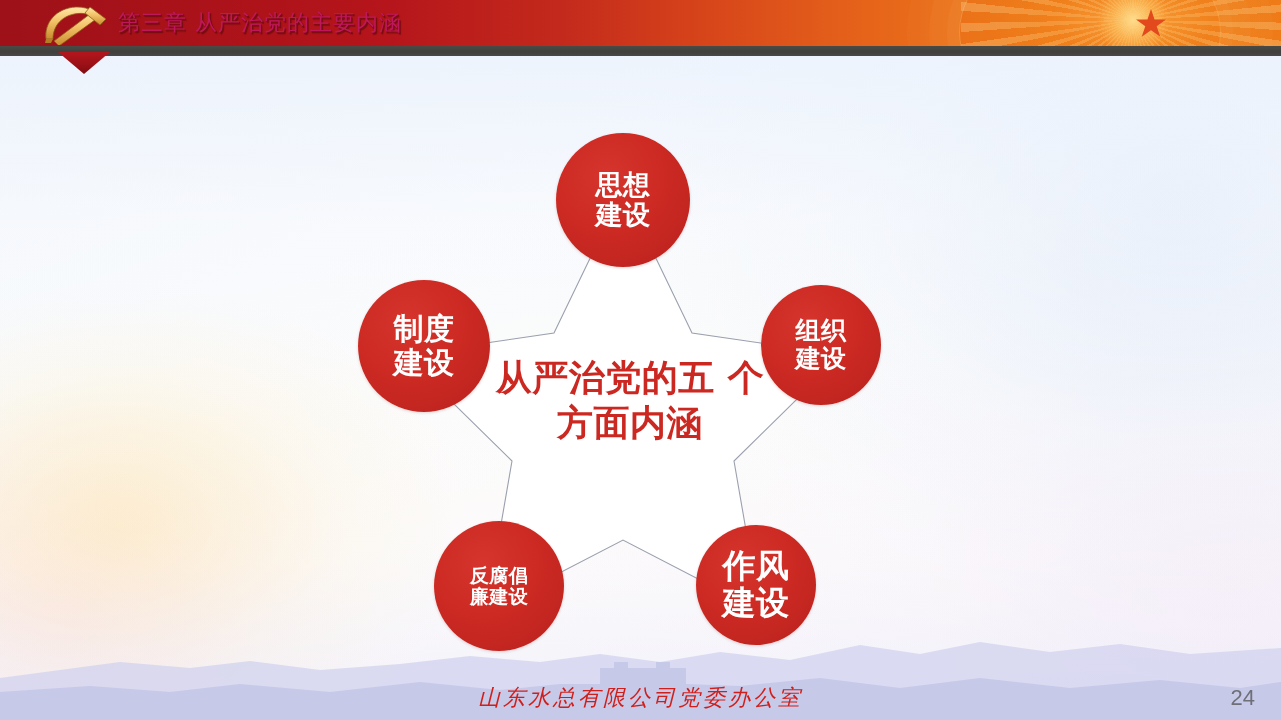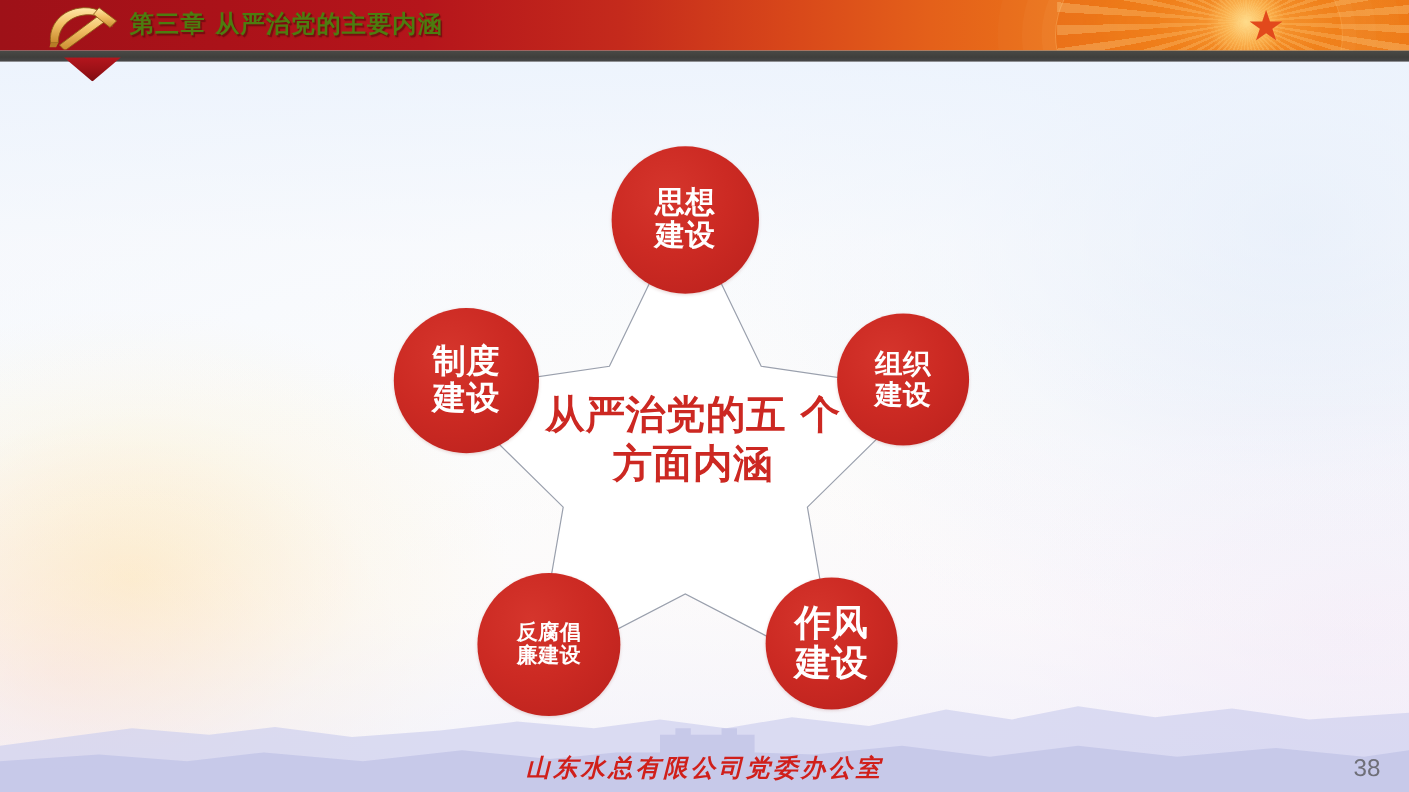--- a/index.html
+++ b/index.html
@@ -105,22 +105,22 @@
   .emblem {
     position: absolute;
     left: 36px; top: 3px;
     width: 78px; height: 42px;
   }
 
   .header-title {
     position: absolute;
     left: 118px; top: 8px;
     font-size: 22px;
-    font-weight: bold;
-    color: #4d7c0f;
+    font-weight: normal;
+    color: #be185d;
     letter-spacing: 1px;
     text-shadow: 1px 1px 0 #7a0d10, 1.5px 1.5px 1px rgba(80,8,10,0.6);
     white-space: nowrap;
     line-height: 30px;
   }
 
   .header-underbar {
     position: absolute;
     left: 0; top: 46px;
     width: 1281px; height: 10px;
@@ -182,21 +182,21 @@
   }
 
   
   .footer-org {
     position: absolute;
     left: 0; top: 683px;
     width: 1281px;
     text-align: center;
     font-family: "DejaVu Serif", "Liberation Serif", serif;
     font-size: 22px;
-    font-weight: bold;
+    font-weight: normal;
     font-style: italic;
     color: #d01f1a;
     letter-spacing: 3px;
   }
   .page-number {
     position: absolute;
     right: 26px; top: 685px;
     font-size: 22px;
     color: #6f6f78;
     font-family: "Liberation Sans", sans-serif;
@@ -299,15 +299,15 @@
       </div>
     </div>
 
     <div class="center-label">
       <span>从严治党的五</span>
       <span>个方面内涵</span>
     </div>
   </div>
 
   <div class="footer-org">山东水总有限公司党委办公室</div>
-  <div class="page-number">38</div>
+  <div class="page-number">24</div>
 
 </div>
 
 </body></html>

